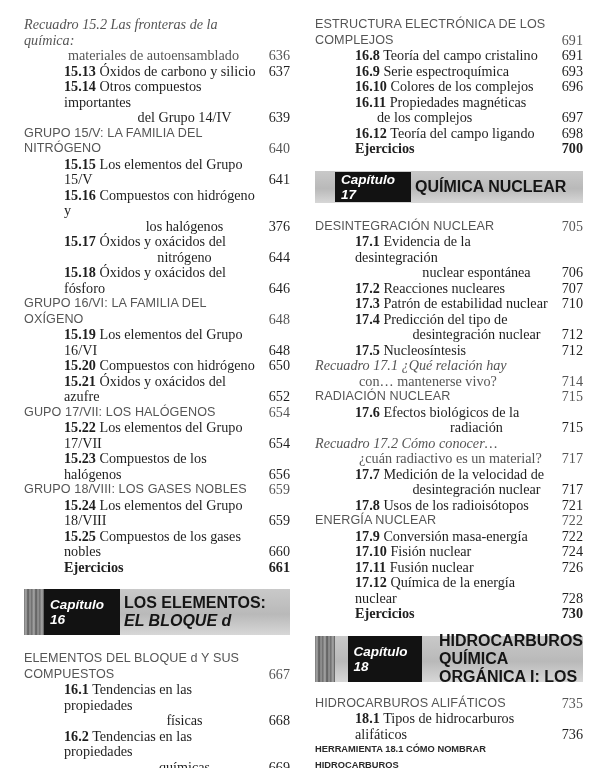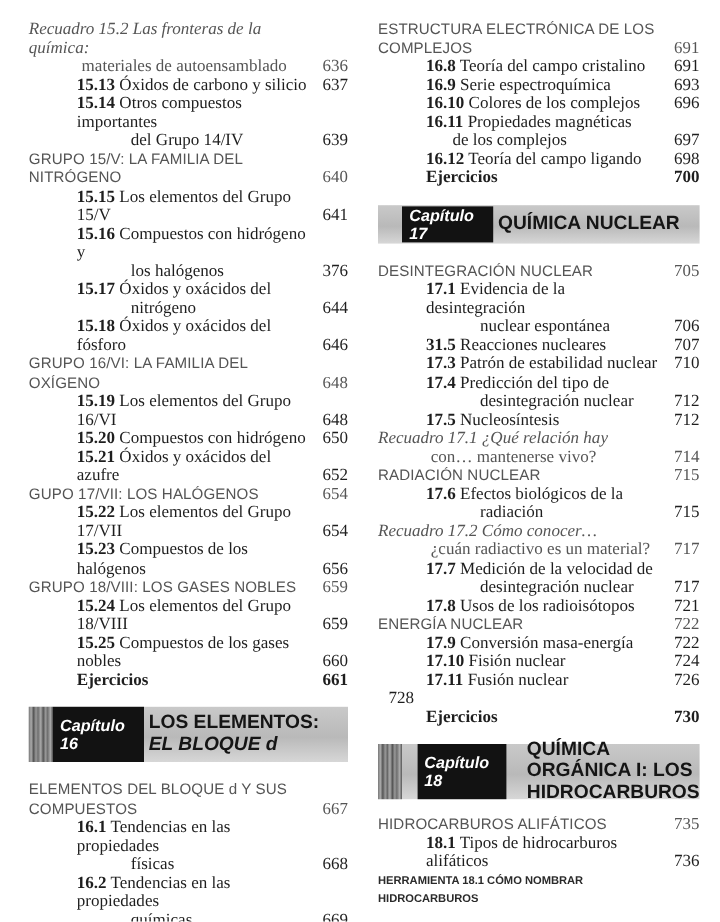--- a/index.html
+++ b/index.html
@@ -24,21 +24,21 @@
   .row .txt { flex: 1; }
   .row .pg { width: 30px; text-align: right; flex: none; }
 
   
   .sec .txt, .sec .pg { font-family: "Liberation Sans", "DejaVu Sans", sans-serif; font-size: 12.6px; color: #555; letter-spacing: 0.1px; }
   .sec .pg { font-family: "Liberation Serif", serif; font-size: 14px; color: #555; }
 
   
   .item .txt { padding-left: 40px; }
   .item .num { font-weight: bold; }
-  .cont .txt { padding-left: 85px; }
+  .cont .txt { padding-left: 85px; text-align: center; }
   .cont2 .txt { padding-left: 62px; }
 
   
   .rec .txt, .rec .pg { font-style: italic; color: #555; }
   .rec .pg { font-style: normal; }
   .rec-cont .txt { padding-left: 44px; color: #555; }
   .rec-cont .pg { color: #555; }
 
   
   .herr .txt { font-family: "Liberation Sans", "DejaVu Sans", sans-serif; font-weight: bold; font-size: 9.3px; color: #2a2a2a; }
@@ -268,21 +268,21 @@
       </div>
       <div class="row item">
         <span class="txt"><span class="num">17.1</span> <span>Evidencia de la desintegración</span></span>
         <span class="pg"></span>
       </div>
       <div class="row cont">
         <span class="txt"><span>nuclear espontánea</span></span>
         <span class="pg">706</span>
       </div>
       <div class="row item">
-        <span class="txt"><span class="num">31.5</span> <span>Reacciones nucleares</span></span>
+        <span class="txt"><span class="num">17.2</span> <span>Reacciones nucleares</span></span>
         <span class="pg">707</span>
       </div>
       <div class="row item">
         <span class="txt"><span class="num">17.3</span> <span>Patrón de estabilidad nuclear</span></span>
         <span class="pg">710</span>
       </div>
       <div class="row item">
         <span class="txt"><span class="num">17.4</span> <span>Predicción del tipo de</span></span>
         <span class="pg"></span>
       </div>
@@ -344,33 +344,34 @@
       </div>
       <div class="row item">
         <span class="txt"><span class="num">17.10</span> <span>Fisión nuclear</span></span>
         <span class="pg">724</span>
       </div>
       <div class="row item">
         <span class="txt"><span class="num">17.11</span> <span>Fusión nuclear</span></span>
         <span class="pg">726</span>
       </div>
       <div class="row item">
+        <span class="txt"><span class="num">17.12</span> <span>Química de la energía nuclear</span></span>
         <span class="pg">728</span>
       </div>
       <div class="row ej">
         <span class="txt"><span>Ejercicios</span></span>
         <span class="pg">730</span>
       </div>
     </div>
   <div class="banner" style="margin-top:14px; margin-bottom:14px;gap:13px;">
     <div class="stripes"></div>
     <div class="chap">Capítulo 18</div>
     <div class="ttl">
+      <span>HIDROCARBUROS</span>
       <span>QUÍMICA ORGÁNICA I: LOS</span>
-      <span>HIDROCARBUROS</span>
     </div>
   </div>
   <div>
       <div class="row sec">
         <span class="txt"><span>HIDROCARBUROS ALIFÁTICOS</span></span>
         <span class="pg">735</span>
       </div>
       <div class="row item">
         <span class="txt"><span class="num">18.1</span> <span>Tipos de hidrocarburos alifáticos</span></span>
         <span class="pg">736</span>

